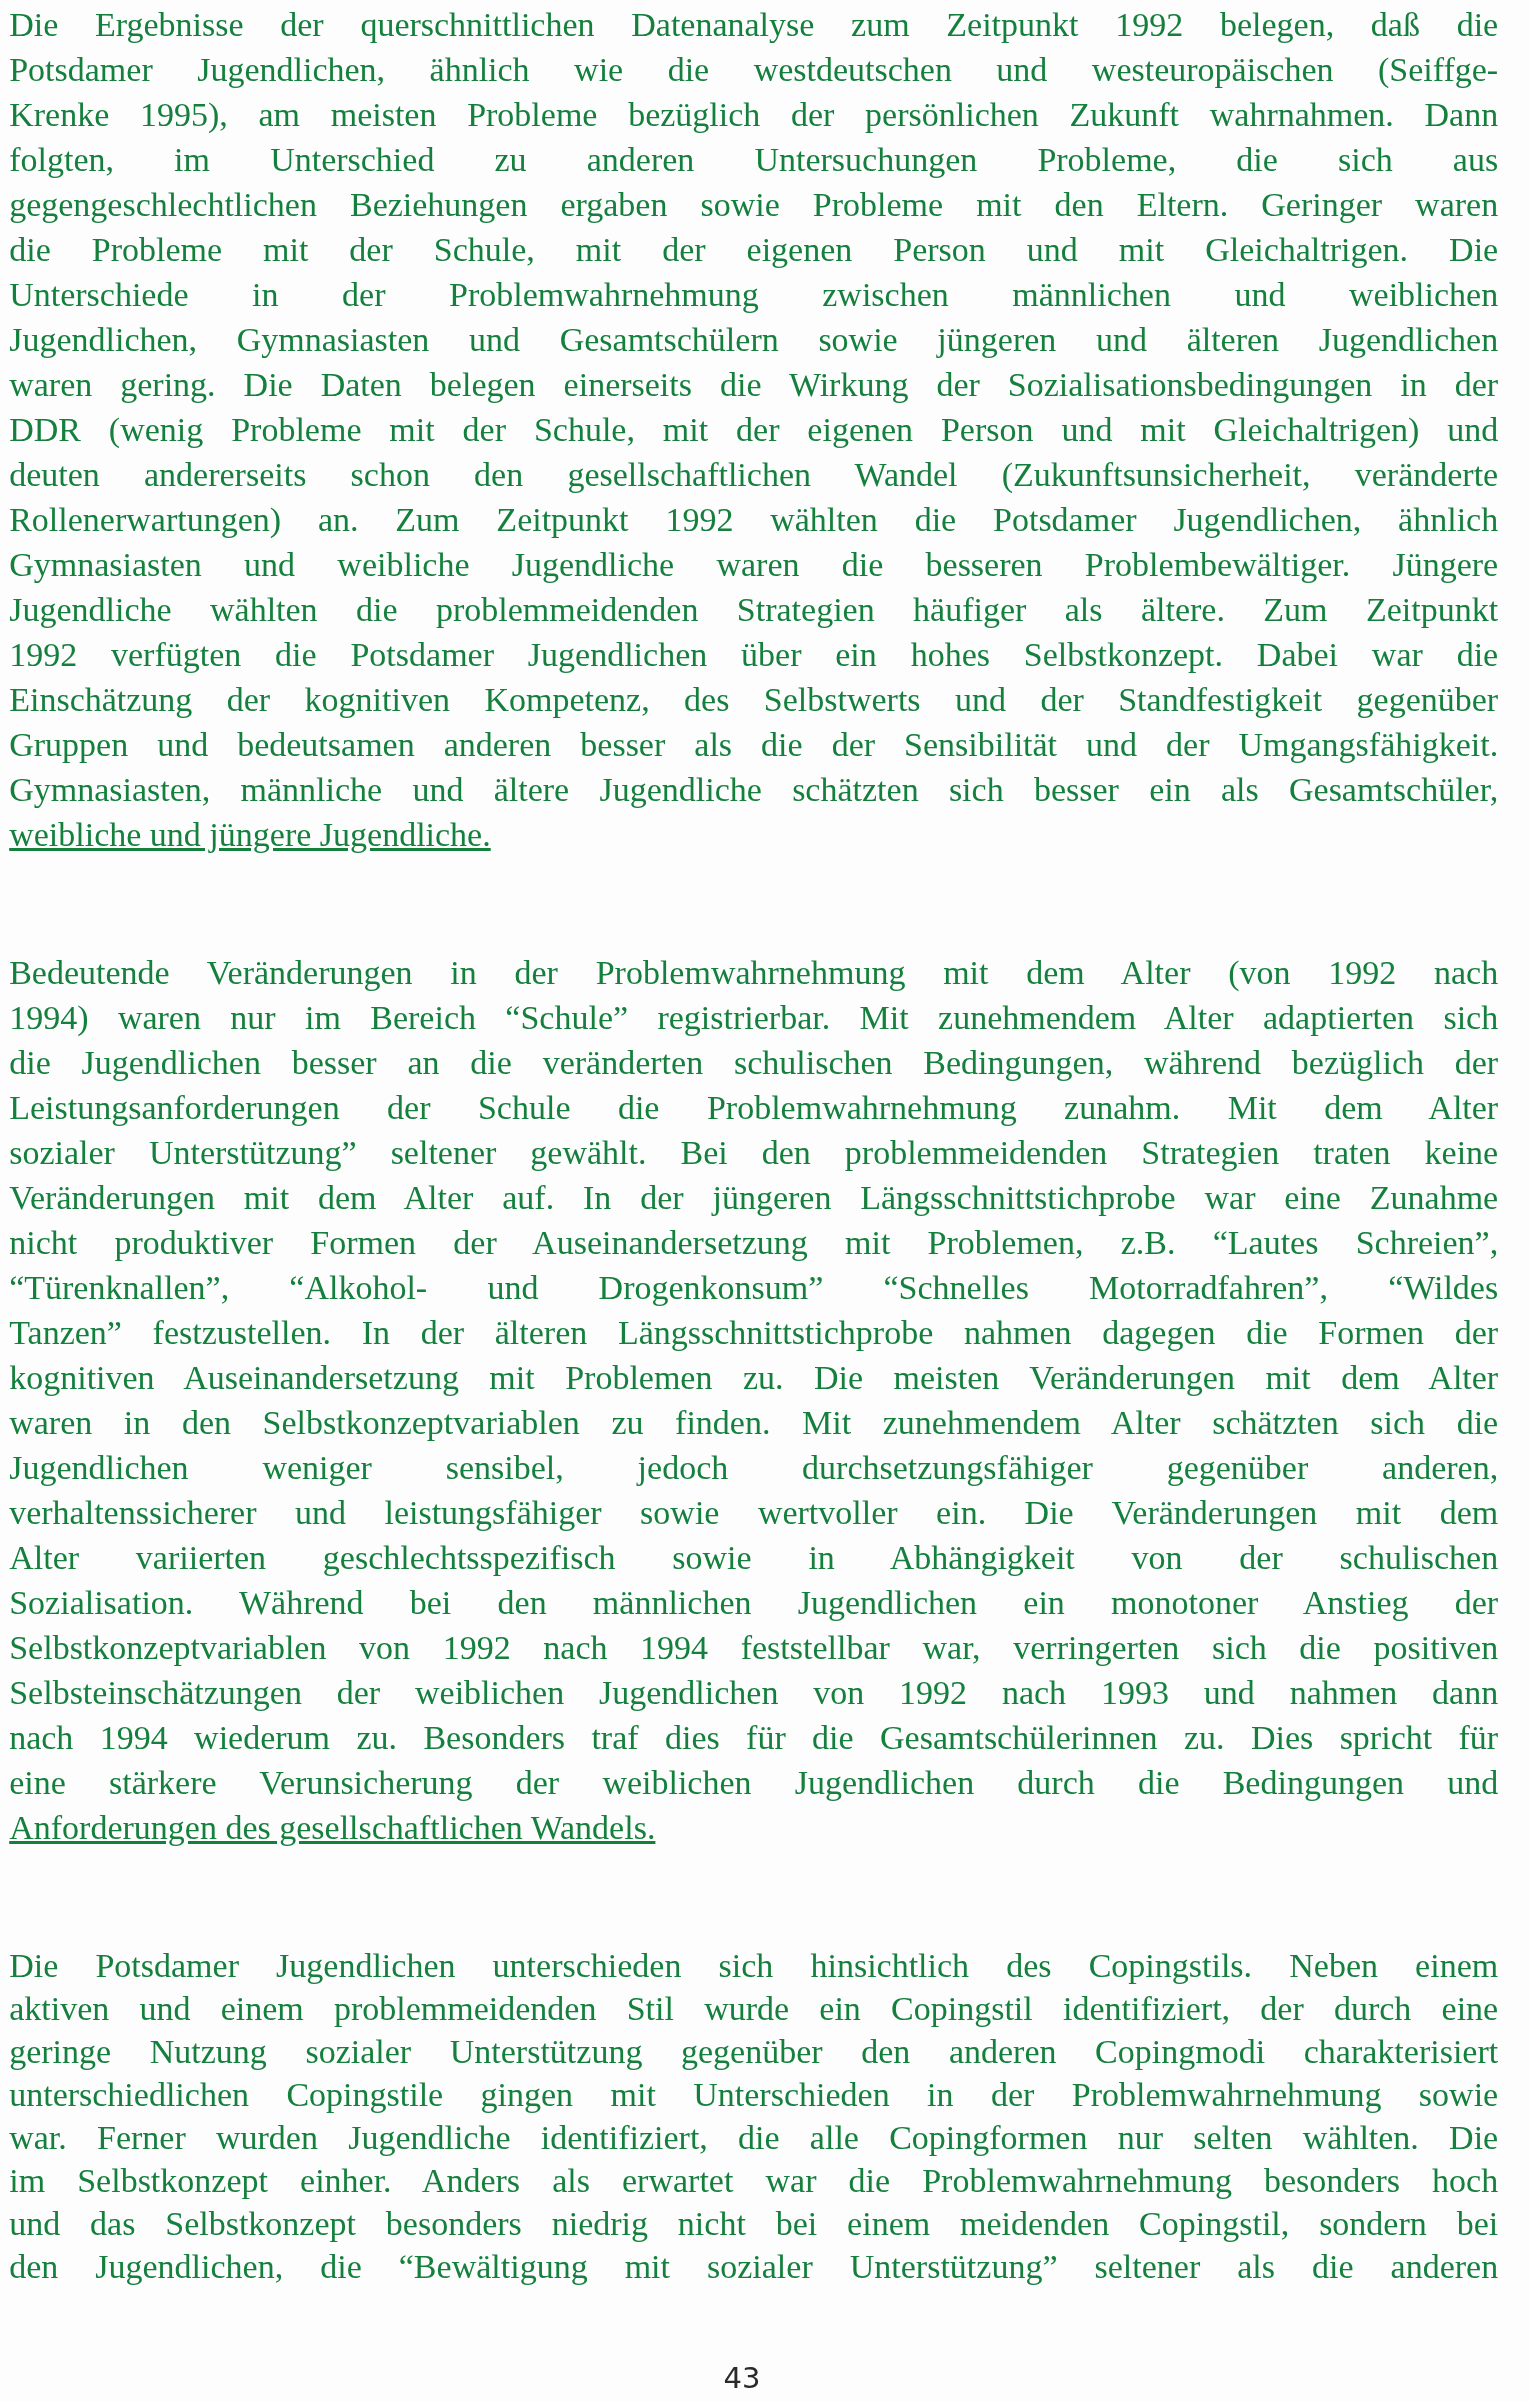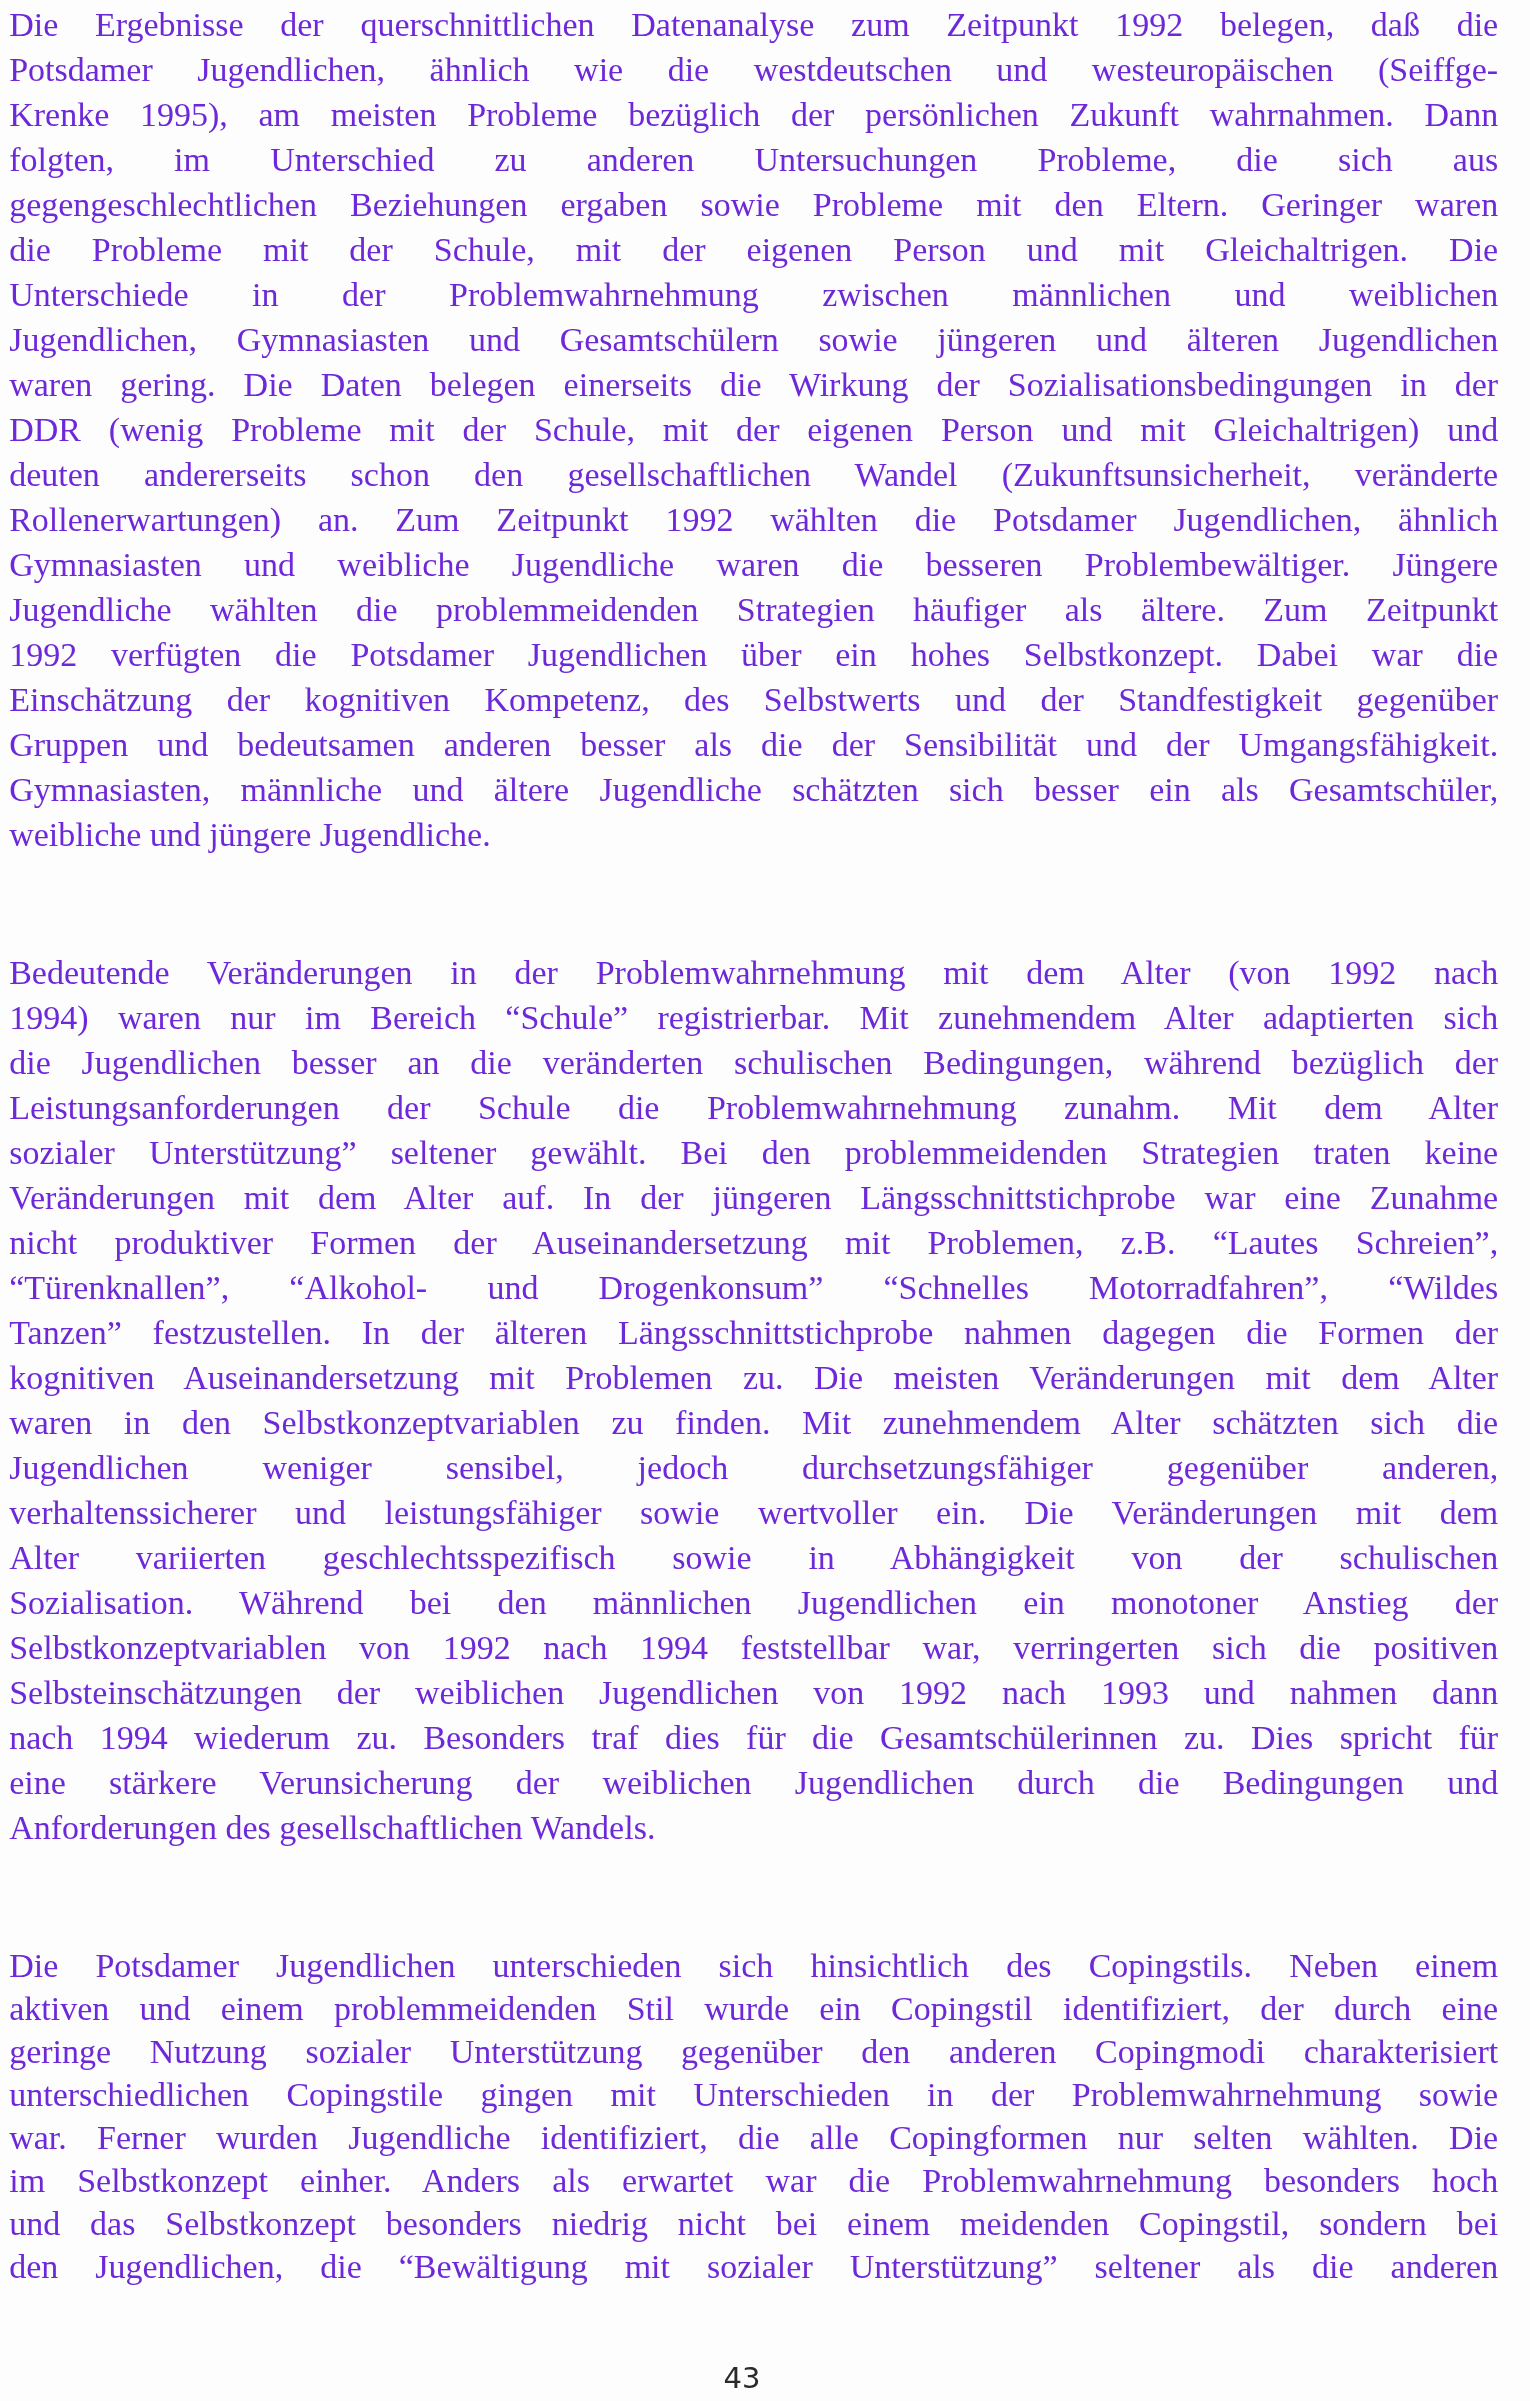--- a/index.html
+++ b/index.html
@@ -20,34 +20,35 @@
     top: 0;
     width: 1530px;
     height: 2401px;
   }
   .paragraph {
     position: absolute;
     left: 9.2px;
     width: 1489px;
     font-family: "Liberation Serif", "DejaVu Serif", serif;
     font-size: 34px;
-    color: #6d28d9;
+    color: #15803d;
   }
   .line {
     display: block;
     height: 45px;
     line-height: 45px;
     white-space: nowrap;
     text-align: justify;
     text-align-last: justify;
     overflow: visible;
   }
   .line.last {
     text-align: right;
     text-align-last: left;
+    text-decoration: underline;
   }
   #p1 { top: 1.5px; }
   #p2 { top: 950px; }
   #p3 { top: 1944px; }
   #p3 .line { height: 43px; line-height: 43px; }
   .page-number {
     position: absolute;
     left: 0;
     width: 1530px;
     top: 2361px;

